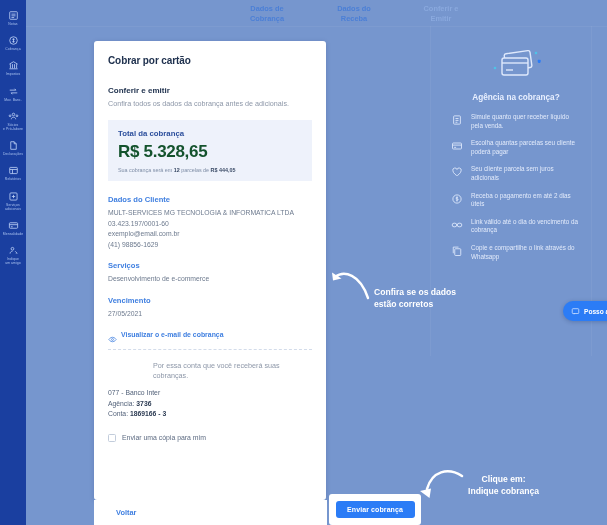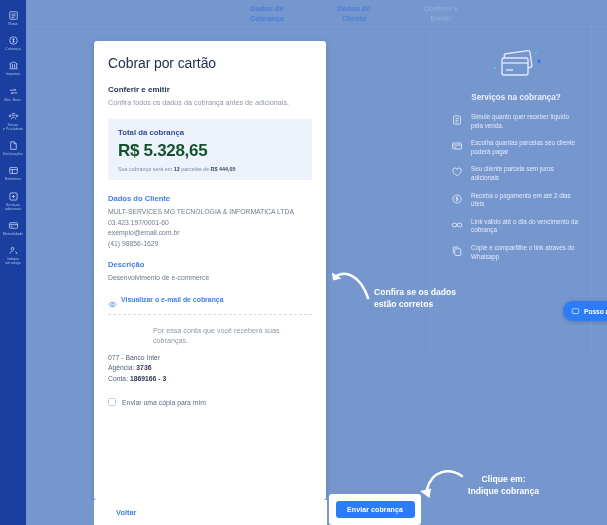--- a/index.html
+++ b/index.html
@@ -54,22 +54,22 @@
   #checkout-card {
     position:absolute; left:94px; top:41px; width:232px; height:459px;
     background:#ffffff;
     border-radius:3px;
     box-shadow:0 1px 5px rgba(20,40,90,.18);
     padding:14px 14px 0 14px;
     z-index:4;
     overflow:hidden;
   }
   .card-title {
-    font-size:14px; font-weight:normal; color:#20324f;
-    letter-spacing:-.1px; margin-bottom:14px;
+    font-size:10px; font-weight:bold; color:#20324f;
+    letter-spacing:-.1px; margin-bottom:20px;
   }
   .sec-head {
     font-size:8px; font-weight:bold; color:#223450; margin-bottom:4px;
   }
   .sec-sub {
     font-size:7.2px; color:#8d97a8; line-height:10px;
   }
 
   
   .total-box {
@@ -287,21 +287,21 @@
     <span class="nav-label">Indique
 um amigo</span>
   </div>
 
 </nav>
 
 <div id="steps">
   <div class="step s1">Dados de
 Cobrança</div>
   <div class="step s2">Dados do
-Cliente</div>
+Receba</div>
   <div class="step s3">Conferir e
 Emitir</div>
 </div>
 
 <section id="checkout-card">
 
   <div class="card-title">Cobrar por cartão</div>
 
   <div class="sec-head">Conferir e emitir</div>
   <div class="sec-sub">Confira todos os dados da cobrança antes de adicionais.</div>
@@ -314,24 +314,28 @@
 
   <div class="blk">
     <div class="blk-title">Dados do Cliente</div>
     <div class="blk-line">MULT-SERVICES MG TECNOLOGIA &amp; INFORMATICA LTDA</div>
     <div class="blk-line">03.423.197/0001-60</div>
     <div class="blk-line">exemplo@email.com.br</div>
     <div class="blk-line">(41) 98856-1629</div>
   </div>
 
   <div class="blk">
-    <div class="blk-title">Descrição</div>
+    <div class="blk-title">Serviços</div>
     <div class="blk-line">Desenvolvimento de e-commerce</div>
   </div>
 
+  <div class="blk">
+    <div class="blk-title">Vencimento</div>
+    <div class="blk-line">27/05/2021</div>
+  </div>
 
   <div class="link-row">
     <span class="eye">
       <svg viewBox="0 0 16 16" fill="none" stroke="currentColor" stroke-width="1.3">
         <path d="M1.5 8S4 4 8 4s6.5 4 6.5 4-2.5 4-6.5 4S1.5 8 1.5 8z"></path>
           <circle cx="8" cy="8" r="1.7"></circle>
       </svg>
     </span>
     <span class="link-text">Visualizar o e-mail de cobrança</span>
   </div>
@@ -367,21 +371,21 @@
       <rect x="18" y="10" width="26" height="17" rx="2" transform="rotate(-8 18 10)"></rect>
       <rect x="16" y="14" width="26" height="17" rx="2" fill="#7696ce"></rect>
       <path d="M16 19h26"></path>
       <path d="M20 26h7"></path>
       <circle cx="50" cy="9" r="1.3" fill="#4ec3e8" stroke="none"></circle>
       <circle cx="9" cy="24" r="1.3" fill="#4ec3e8" stroke="none"></circle>
       <path d="M52 16l2.4 2.4M52 18.4l2.4-2.4" stroke="#2b7cf6" stroke-width="1.6"></path>
     </svg>
   </div>
 
-  <div class="help-title">Serviços na cobrança?</div>
+  <div class="help-title">Agência na cobrança?</div>
 
   <div class="help-item">
     <span class="help-ico">
       <svg viewBox="0 0 16 16" fill="none" stroke="currentColor" stroke-width="1.2">
         <rect x="3.5" y="2.5" width="9" height="11" rx="1"></rect>
           <path d="M6 6h4M6 8.5h4M6 11h2.5"></path>
       </svg>
     </span>
     <span class="help-text">Simule quanto quer receber líquido pela venda.</span>
   </div>

